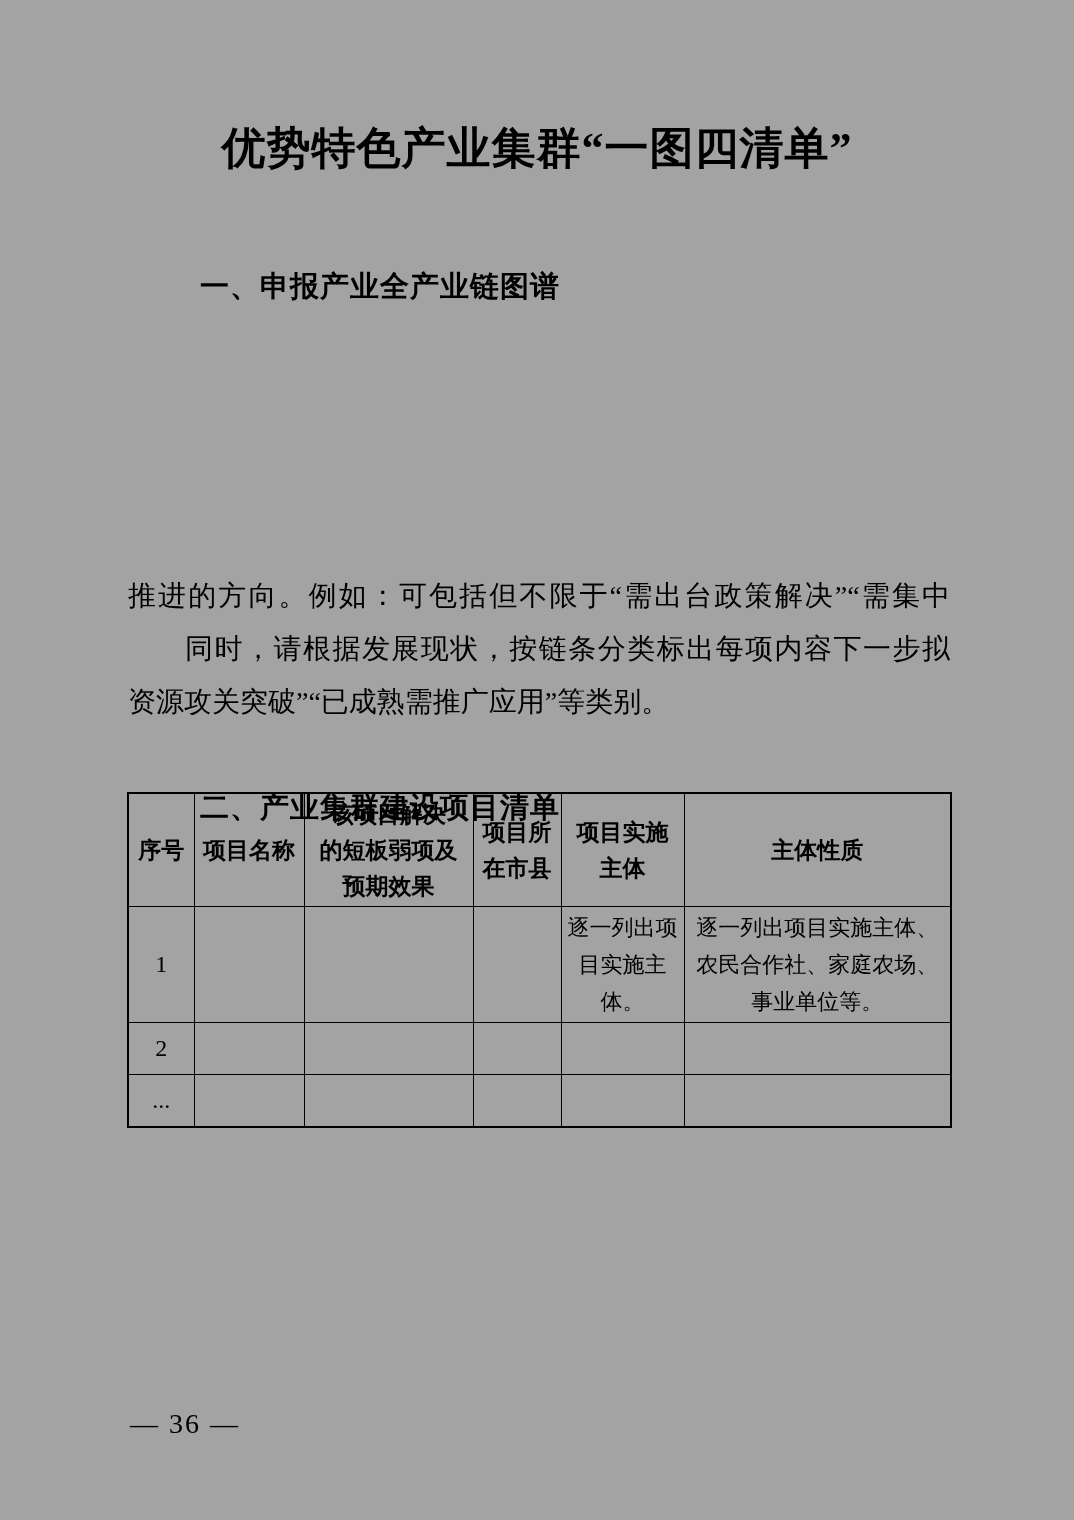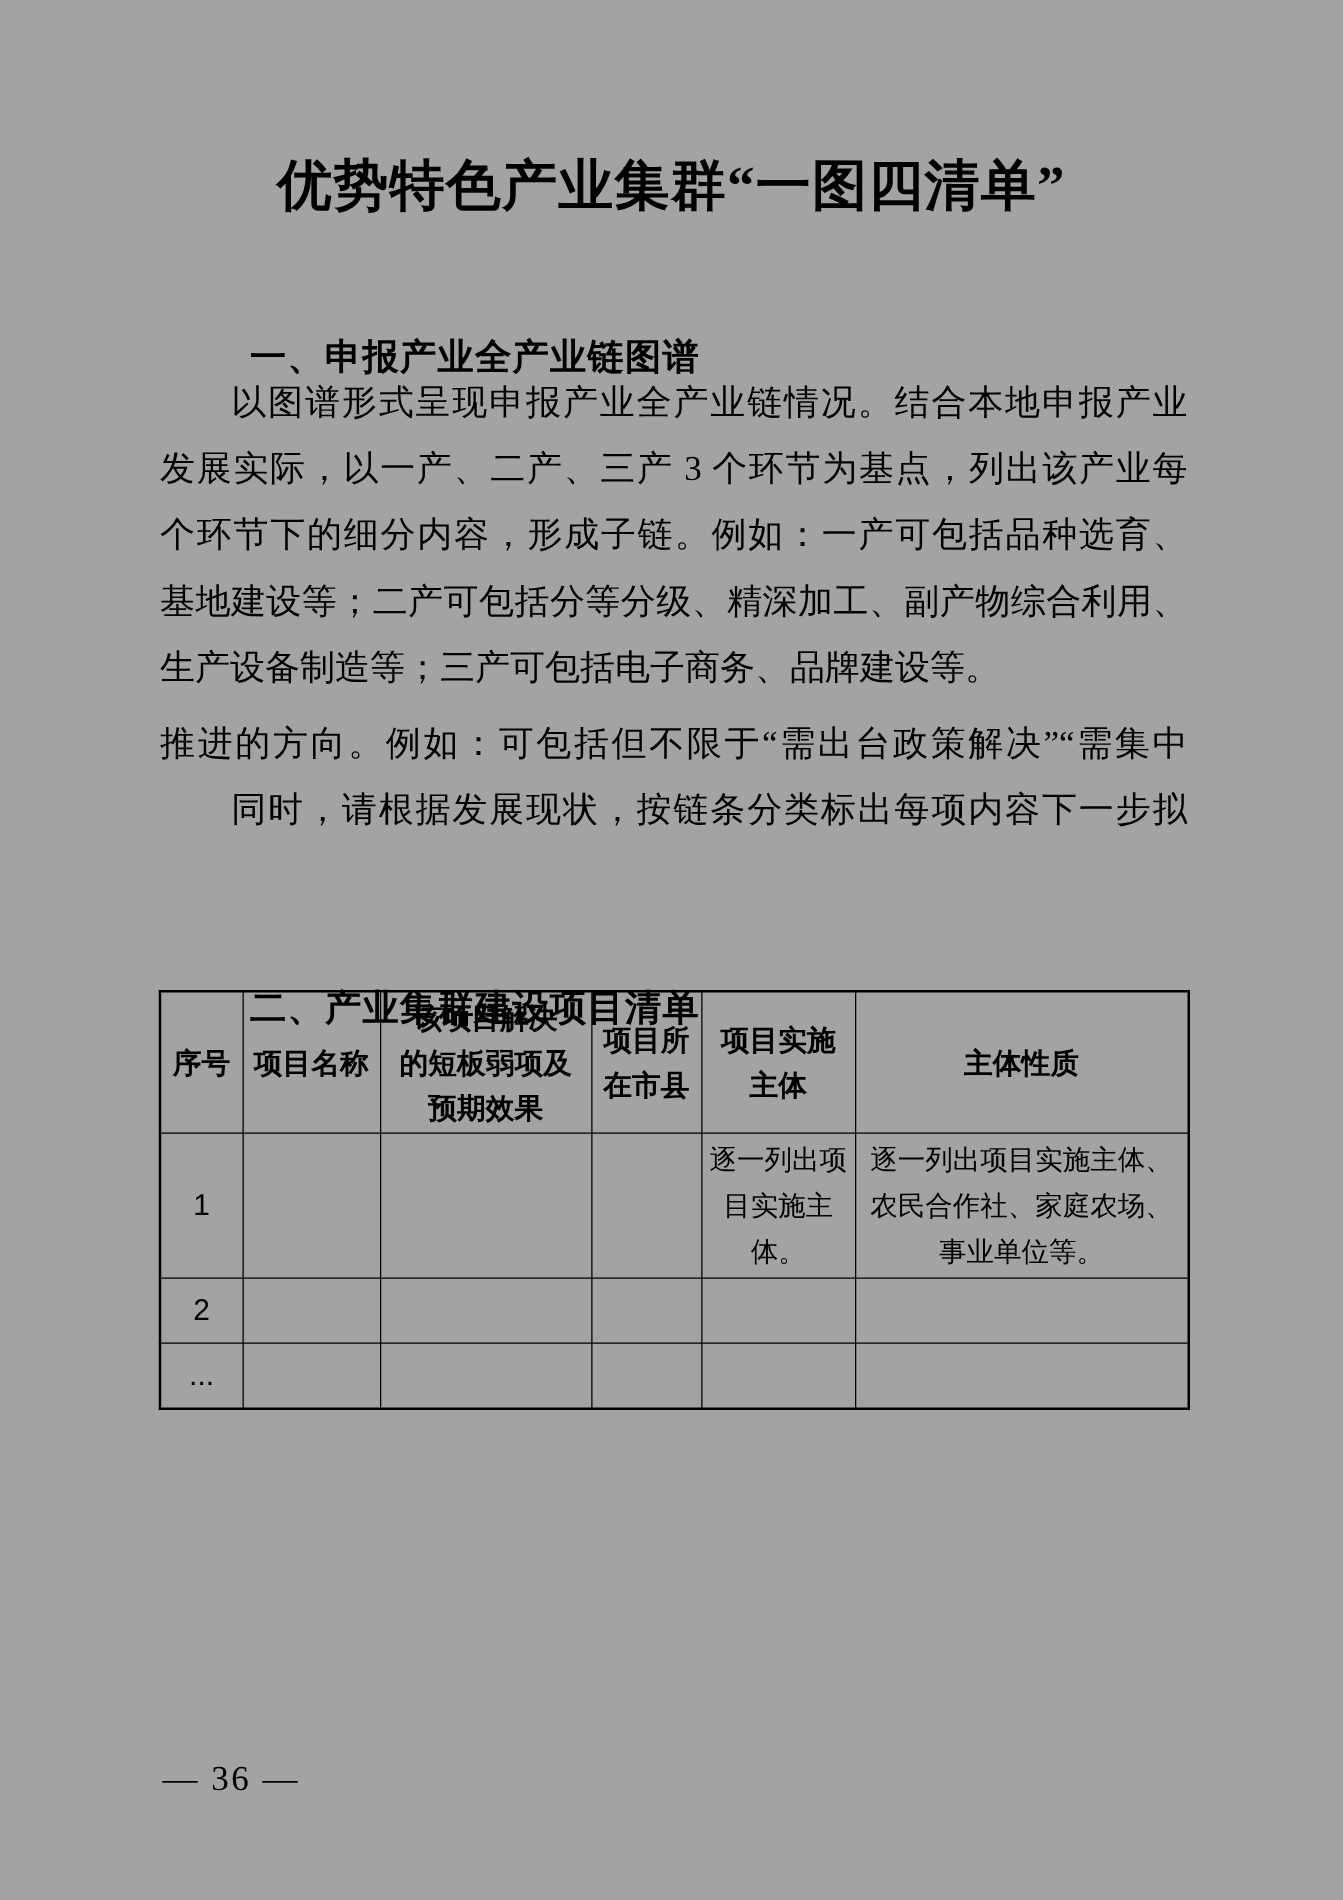--- a/index.html
+++ b/index.html
@@ -71,21 +71,21 @@
     font-family: "Liberation Sans", "DejaVu Sans", sans-serif;
     font-weight: 700;
     font-size: 23px;
     line-height: 36px;
     white-space: pre-line;
     text-align: center;
     vertical-align: middle;
     padding: 2px 4px;
   }
   .tbl tbody td {
-    font-family: Liberation Sans, sans-serif;
+    font-family: Liberation Serif, serif;
     font-size: 22px;
     line-height: 37px;
     text-align: center;
     vertical-align: middle;
     padding: 2px 5px;
   }
   .tbl tbody td.num { font-size: 24px; }
   #row-1 { height: 110px; }
   #row-2 { height: 52px; }
   #row-3 { height: 52px; }
@@ -101,31 +101,25 @@
 </style>
 </head>
 <body>
 
 <div class="page">
 
   <h1 class="doc-title">优势特色产业集群“一图四清单”</h1>
 
   <h2 class="sec-heading" id="sec1-heading">一、申报产业全产业链图谱</h2>
 
-  <div class="para" id="para-1">
-    <div class="pline ind full">以图谱形式呈现申报产业全产业链情况。结合本地申报产业</div>
-    <div class="pline full">发展实际，以一产、二产、三产 3 个环节为基点，列出该产业每</div>
-    <div class="pline full">个环节下的细分内容，形成子链。例如：一产可包括品种选育、</div>
-    <div class="pline full">基地建设等；二产可包括分等分级、精深加工、副产物综合利用、</div>
-    <div class="pline last">生产设备制造等；三产可包括电子商务、品牌建设等。</div>
-  </div>
 
   <div class="para" id="para-2">
     <div class="pline full">推进的方向。例如：可包括但不限于“需出台政策解决”“需集中</div>
     <div class="pline ind full">同时，请根据发展现状，按链条分类标出每项内容下一步拟</div>
+    <div class="pline last">资源攻关突破”“已成熟需推广应用”等类别。</div>
   </div>
 
   <h2 class="sec-heading" id="sec2-heading">二、产业集群建设项目清单</h2>
 
   <table class="tbl">
     <colgroup>
       <col style="width:66px">
       <col style="width:110px">
       <col style="width:169px">
       <col style="width:88px">

